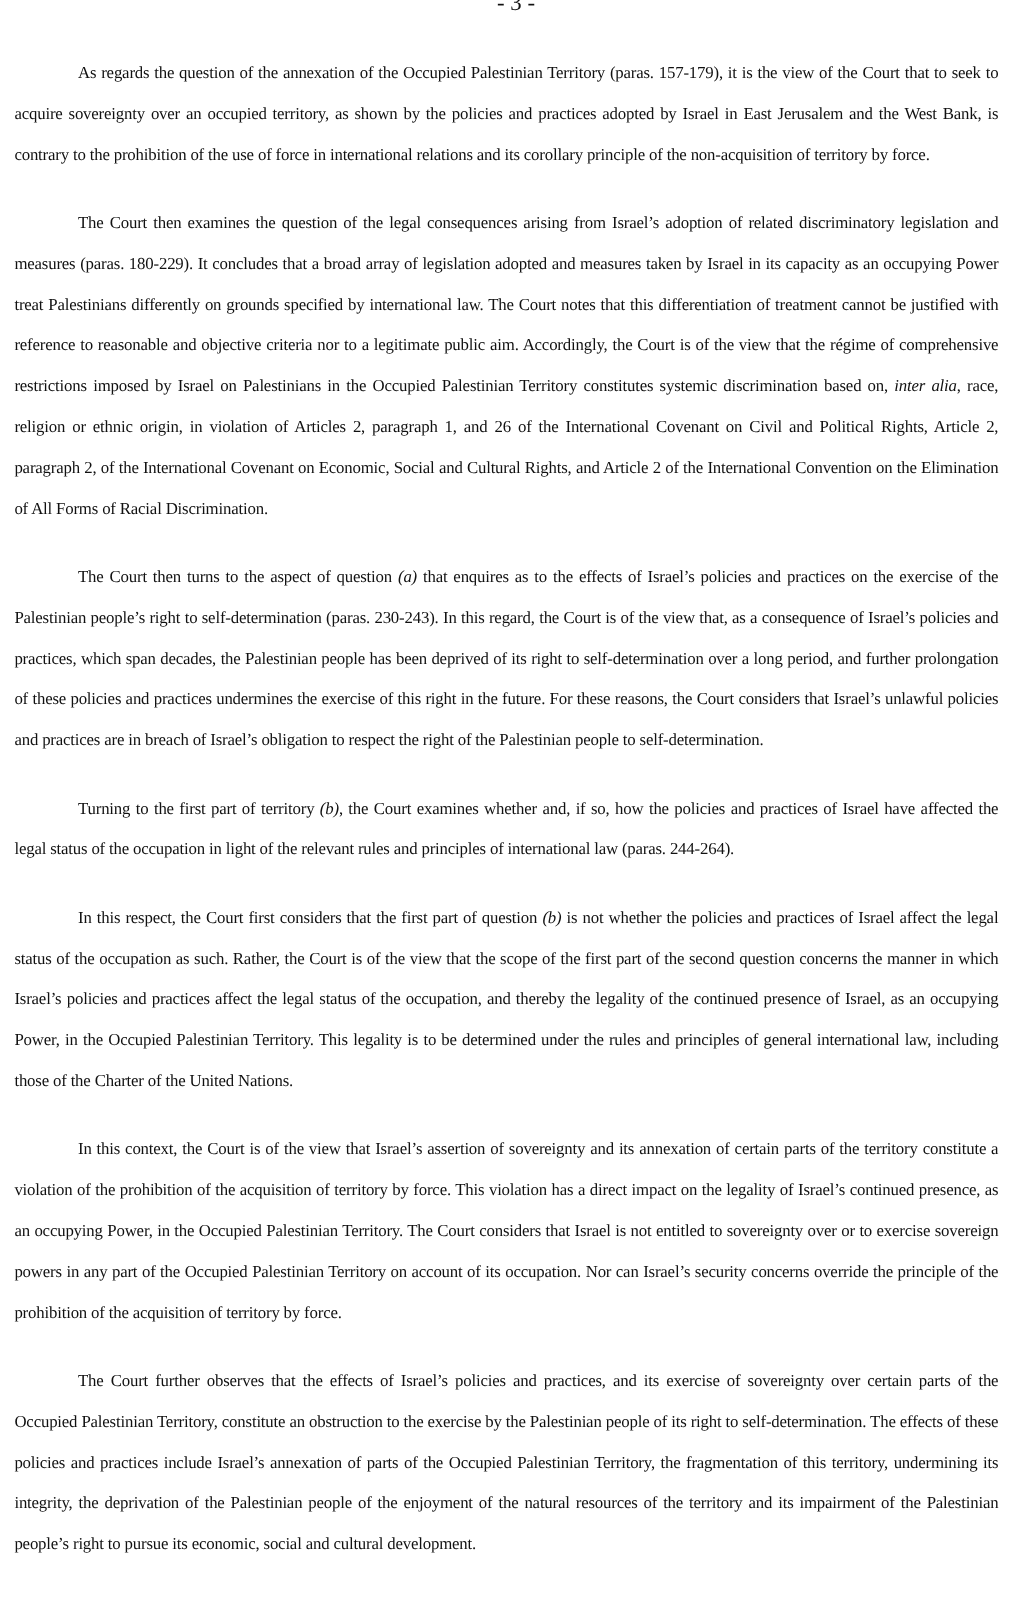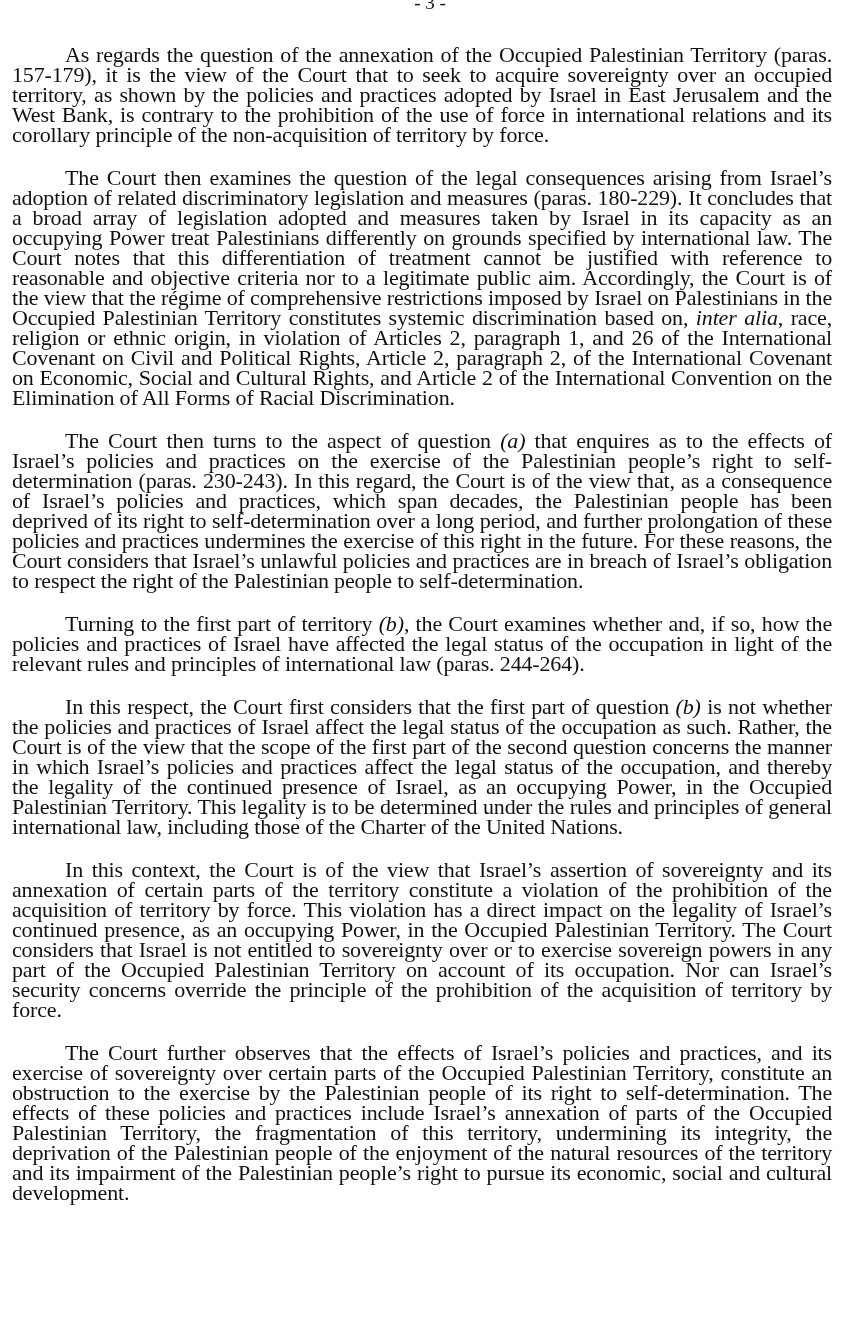--- a/index.html
+++ b/index.html
@@ -25,22 +25,22 @@
     line-height: 24px;
   }
   .content {
     position: absolute;
     top: 45px;
     left: 12px;
     width: 820px;
   }
   .para {
     margin: 0 0 23px 0;
-    font-size: 22px;
-    line-height: 20px;
+    font-size: 14px;
+    line-height: 34px;
     text-align: justify;
     text-indent: 53px;
     letter-spacing: -0.15px;
   }
   .para em {
     font-style: italic;
     margin-top: 28px;
   }
 </style>
 </head>

